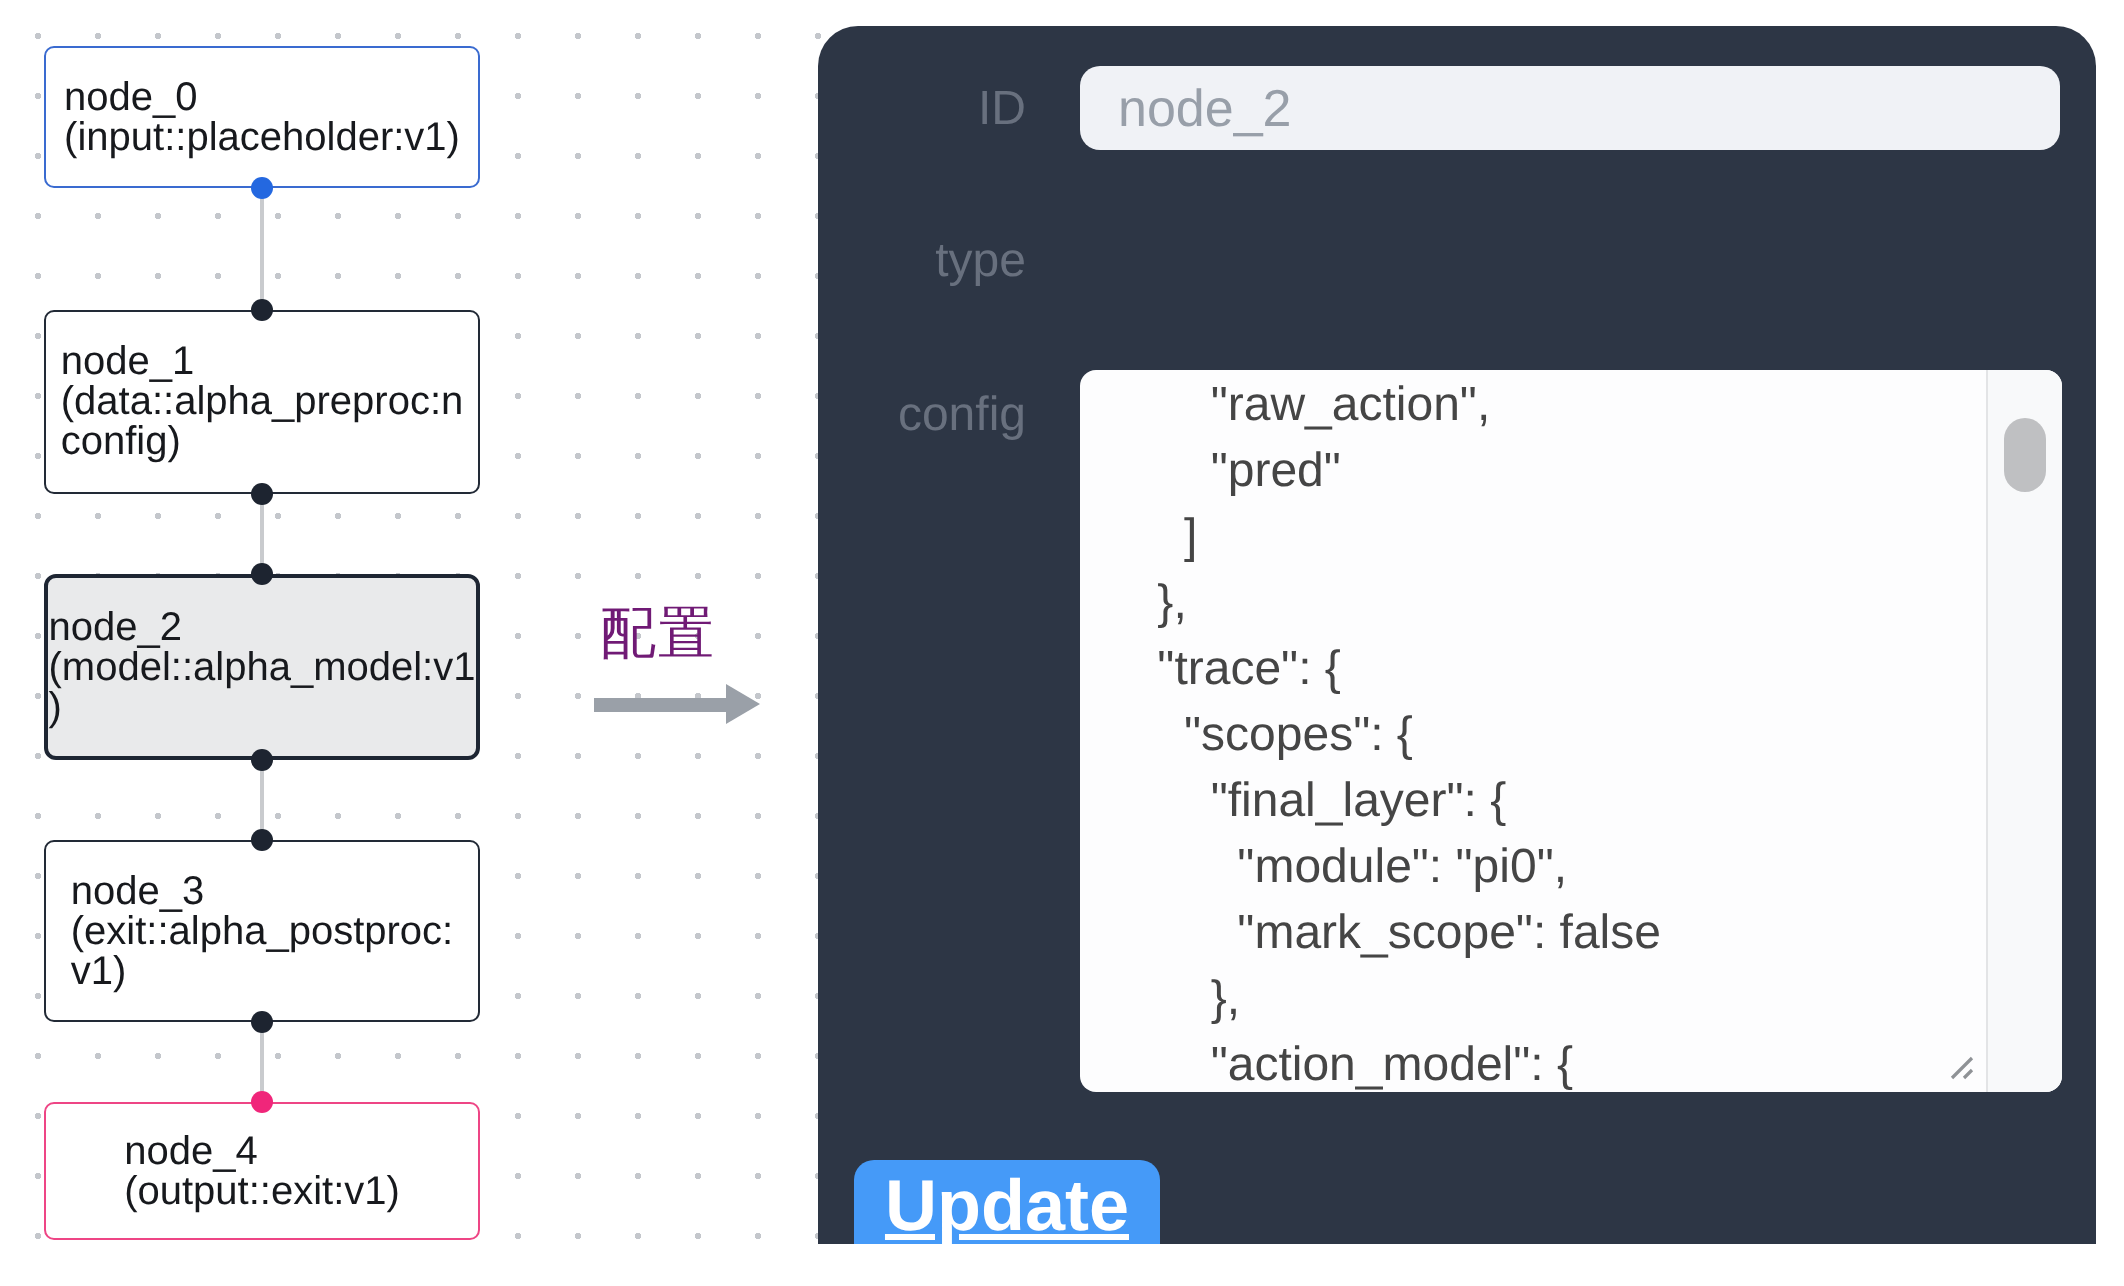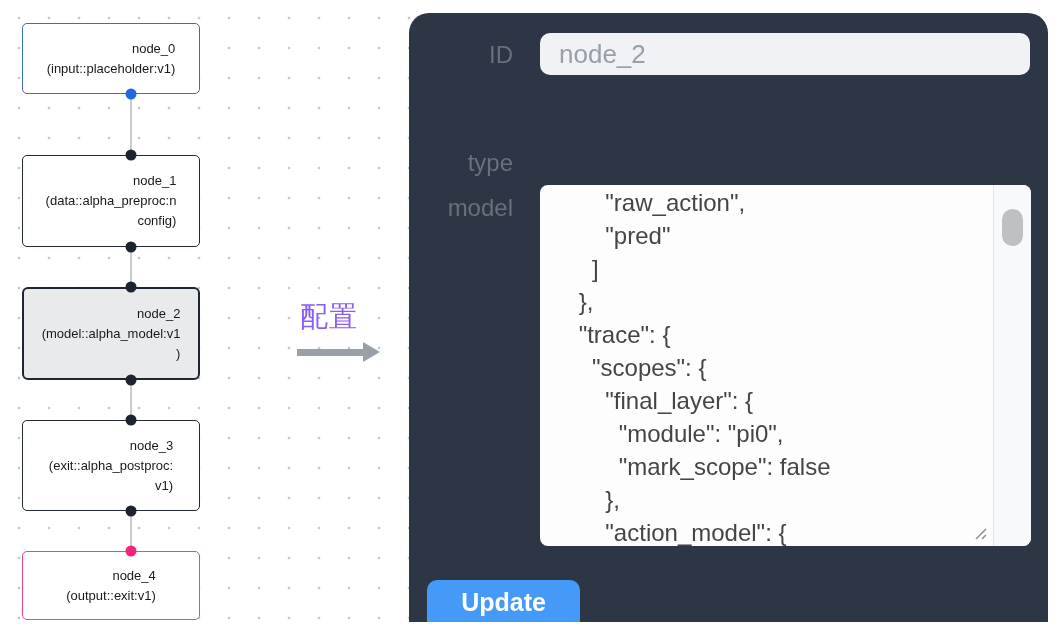--- a/index.html
+++ b/index.html
@@ -16,27 +16,27 @@
 
   
   .canvas { position: absolute; inset: 0; }
 
   .edge {
     position: absolute; left: 130px; width: 2px;
     background: #c9cbce;
   }
 
   .node {
-    position: absolute; left: 22px; width: 178px;
+    position: absolute; left: 22px; width: 218px;
     background: #ffffff;
     border: 1.5px solid #222a36;
     border-radius: 5px;
     display: flex; align-items: center; justify-content: center;
-    text-align: right;
-    font-size: 13px; line-height: 20px; color: #17191d;
+    text-align: left;
+    font-size: 20px; line-height: 20px; color: #17191d;
     white-space: pre-line;
   }
   .node-input  { border-color: #3a6bd0; }
   .node-output { border-color: #ee4585; }
   .node-selected {
     border-width: 2.5px; border-color: #1e2633;
     background: #e9eaeb; border-radius: 6px;
   }
 
   .port {
@@ -44,21 +44,21 @@
     border-radius: 50%;
     background: #1d2430;
     transform: translate(-50%, -50%);
   }
   .port-blue { background: #2468e0; }
   .port-pink { background: #f0267a; }
 
   
   .annotation { position: absolute; left: 290px; top: 298px; width: 110px; }
   .annotation-text {
-    font-size: 28px; color: #8b5cf6; letter-spacing: 1px;
+    font-size: 28px; color: #701a75; letter-spacing: 1px;
     text-align: left; padding-left: 10px;
   }
   .arrow { position: relative; height: 22px; margin-top: 6px; }
   .arrow-shaft {
     position: absolute; left: 7px; top: 7px;
     width: 66px; height: 7px; background: #9aa0a8;
   }
   .arrow-head {
     position: absolute; left: 73px; top: 0;
     width: 0; height: 0;
@@ -74,21 +74,21 @@
     background: #2d3645;
     border-radius: 20px 20px 0 0;
     overflow: hidden;
   }
   .flabel {
     position: absolute; left: 0; width: 104px;
     text-align: right;
     font-size: 24px; line-height: 27px; color: #68707e;
   }
   .label-id     { top: 28px; }
-  .label-type   { top: 104px; margin-top: 32px; }
+  .label-type   { top: 104px; }
   .label-config { top: 181px; }
 
   .finput {
     position: absolute; left: 131px; width: 490px; height: 42px;
     border: none; outline: none;
     background: #f0f2f6;
     border-radius: 10px;
     padding: 0 0 0 19px;
     font-family: "Liberation Sans", "DejaVu Sans", sans-serif;
     font-size: 26px; color: #989fa9;
@@ -126,24 +126,25 @@
     position: absolute; right: 42px; bottom: 4px;
     width: 18px; height: 18px;
   }
 
   .update-btn {
     position: absolute; left: 18px; top: 567px;
     width: 153px; height: 55px;
     border: none; outline: none;
     background: #459af8;
     border-radius: 10px 10px 8px 8px;
-    color: #ffffff; font-size: 25px; font-weight: 600;
+    color: #ffffff; font-size: 36px; font-weight: 600;
     font-family: "Liberation Sans", "DejaVu Sans", sans-serif;
     padding-bottom: 10px;
     cursor: pointer;
+    text-decoration: underline;
   }
 </style>
 </head>
 <body>
 
 <div class="canvas">
 
   <div class="edge" style="top:94px;height:61px"></div>
   <div class="edge" style="top:247px;height:40px"></div>
   <div class="edge" style="top:380px;height:40px"></div>
@@ -181,21 +182,21 @@
   </div>
 </div>
 
 <div class="panel">
 
   <div class="flabel label-id">ID</div>
   <input class="finput input-id" type="text" value="node_2" style="">
 
   <div class="flabel label-type">type</div>
 
-  <div class="flabel label-config">model</div>
+  <div class="flabel label-config">config</div>
 
   <div class="config-box">
     <pre>        "raw_action",
         "pred"
       ]
     },
     "trace": {
       "scopes": {
         "final_layer": {
           "module": "pi0",

